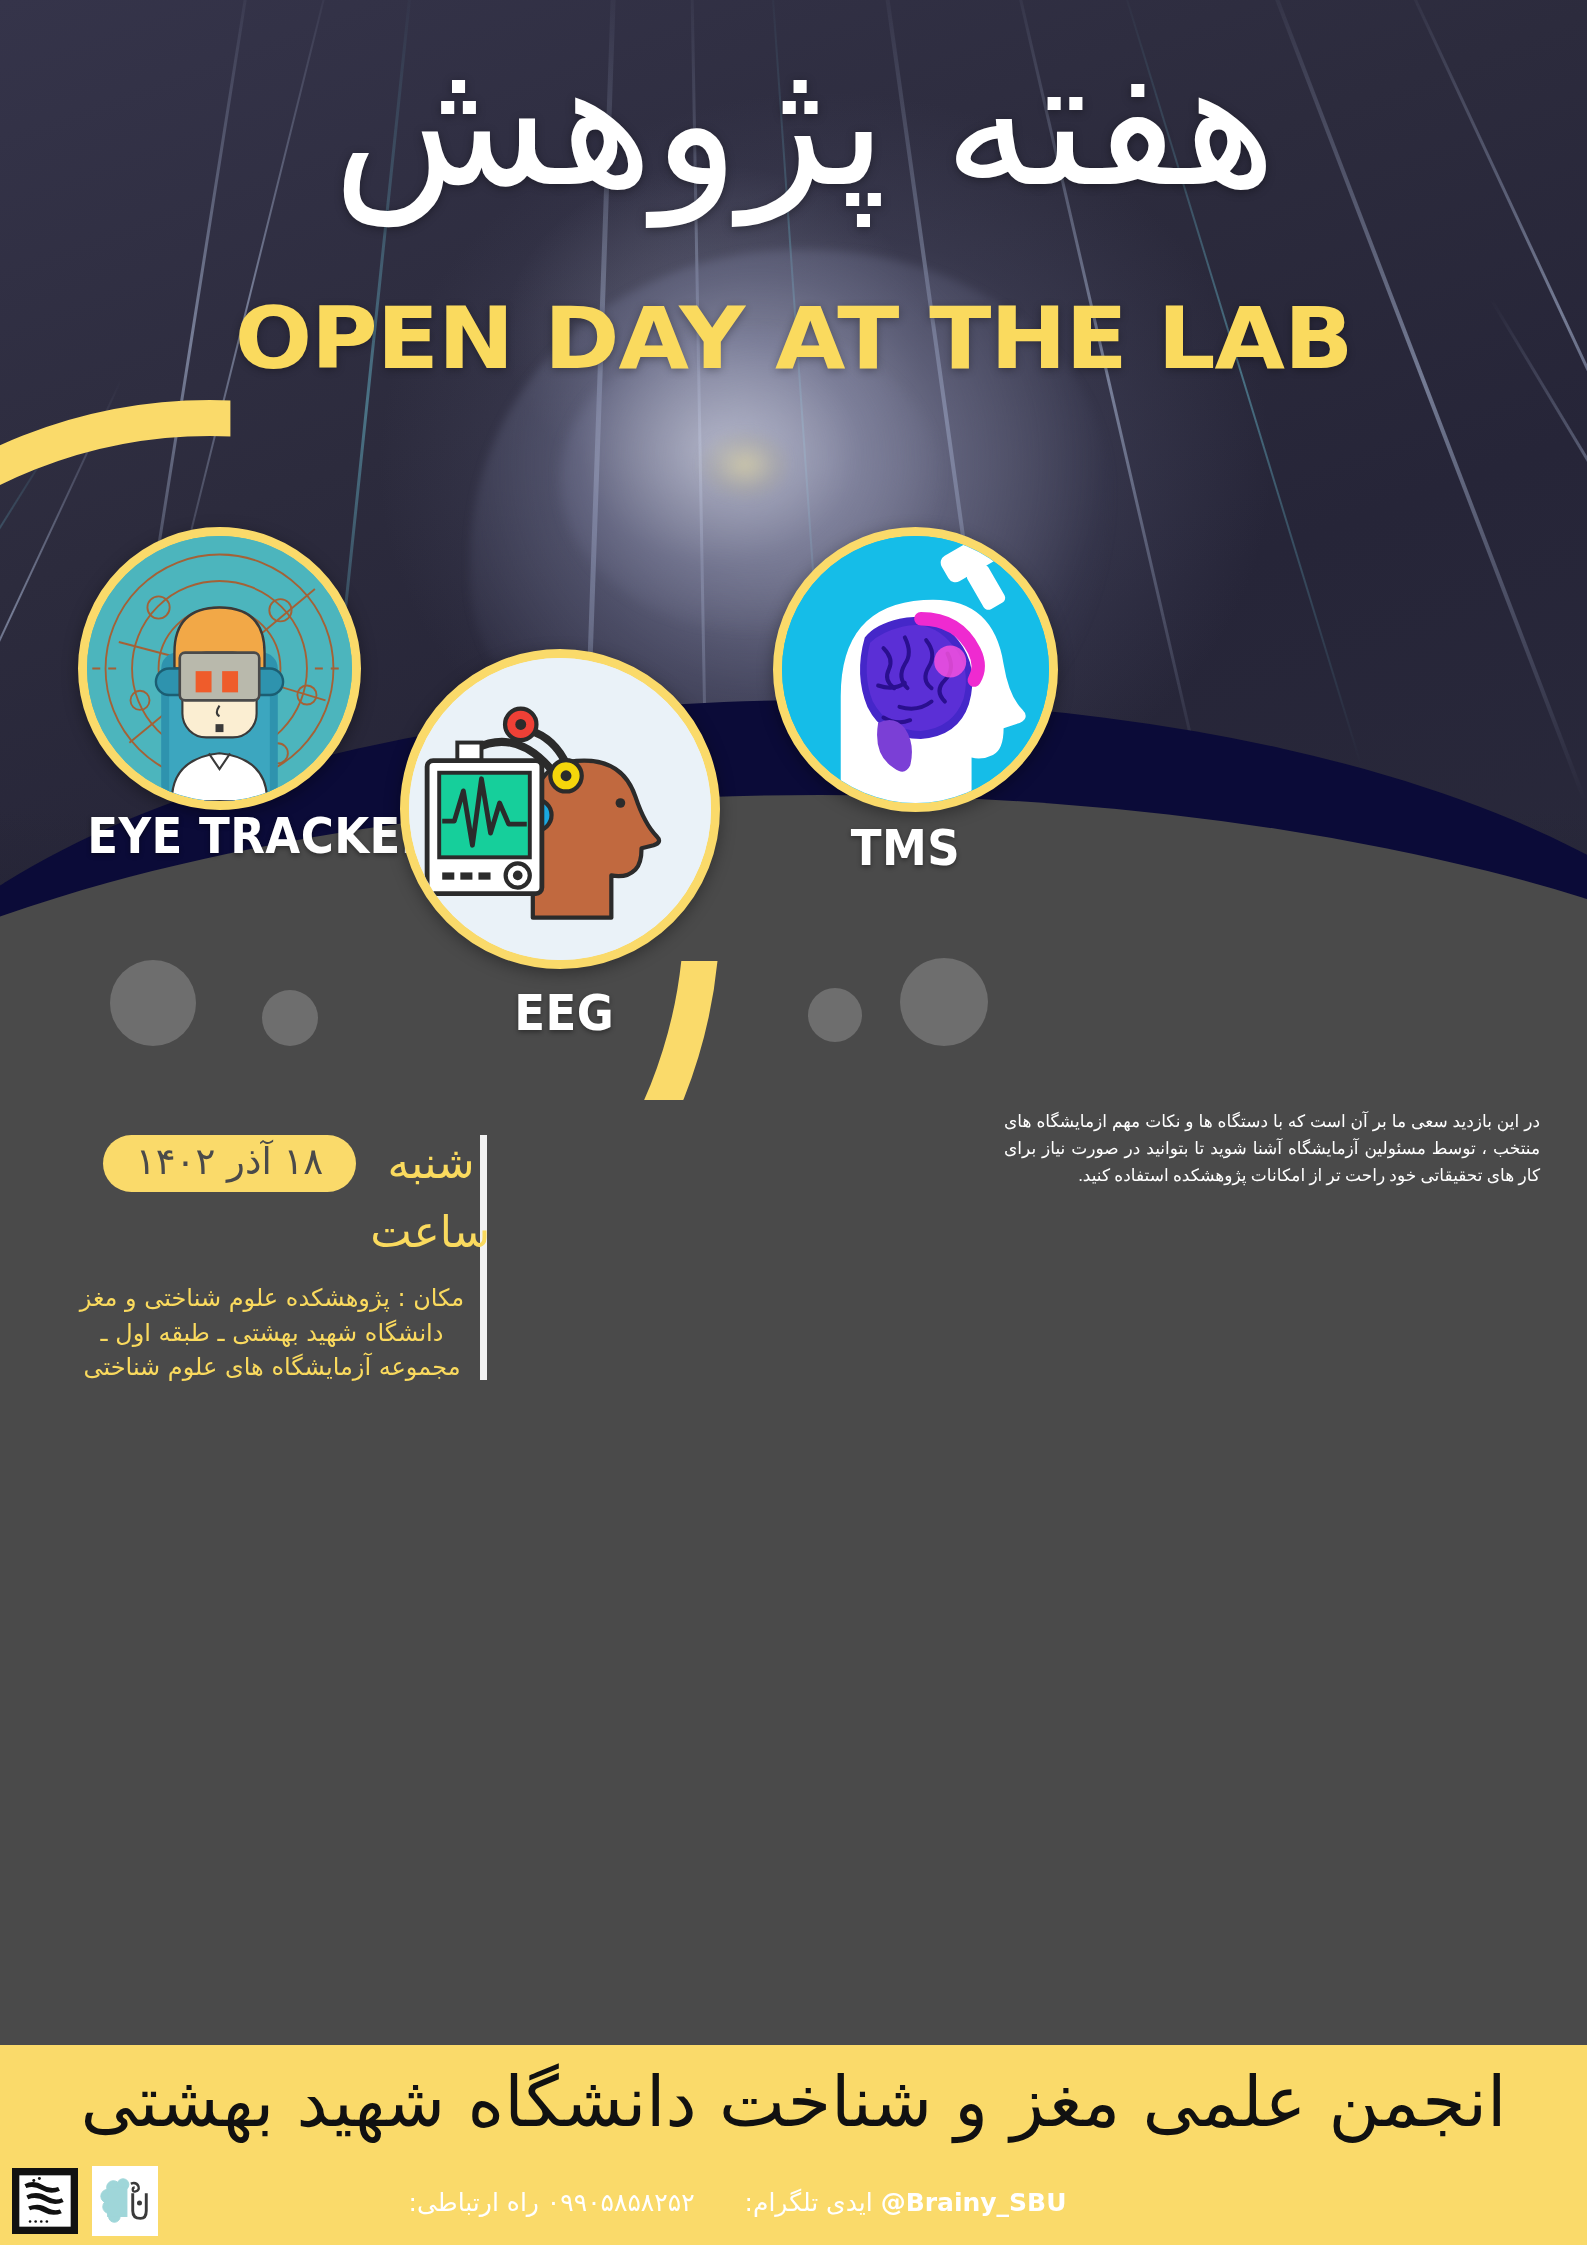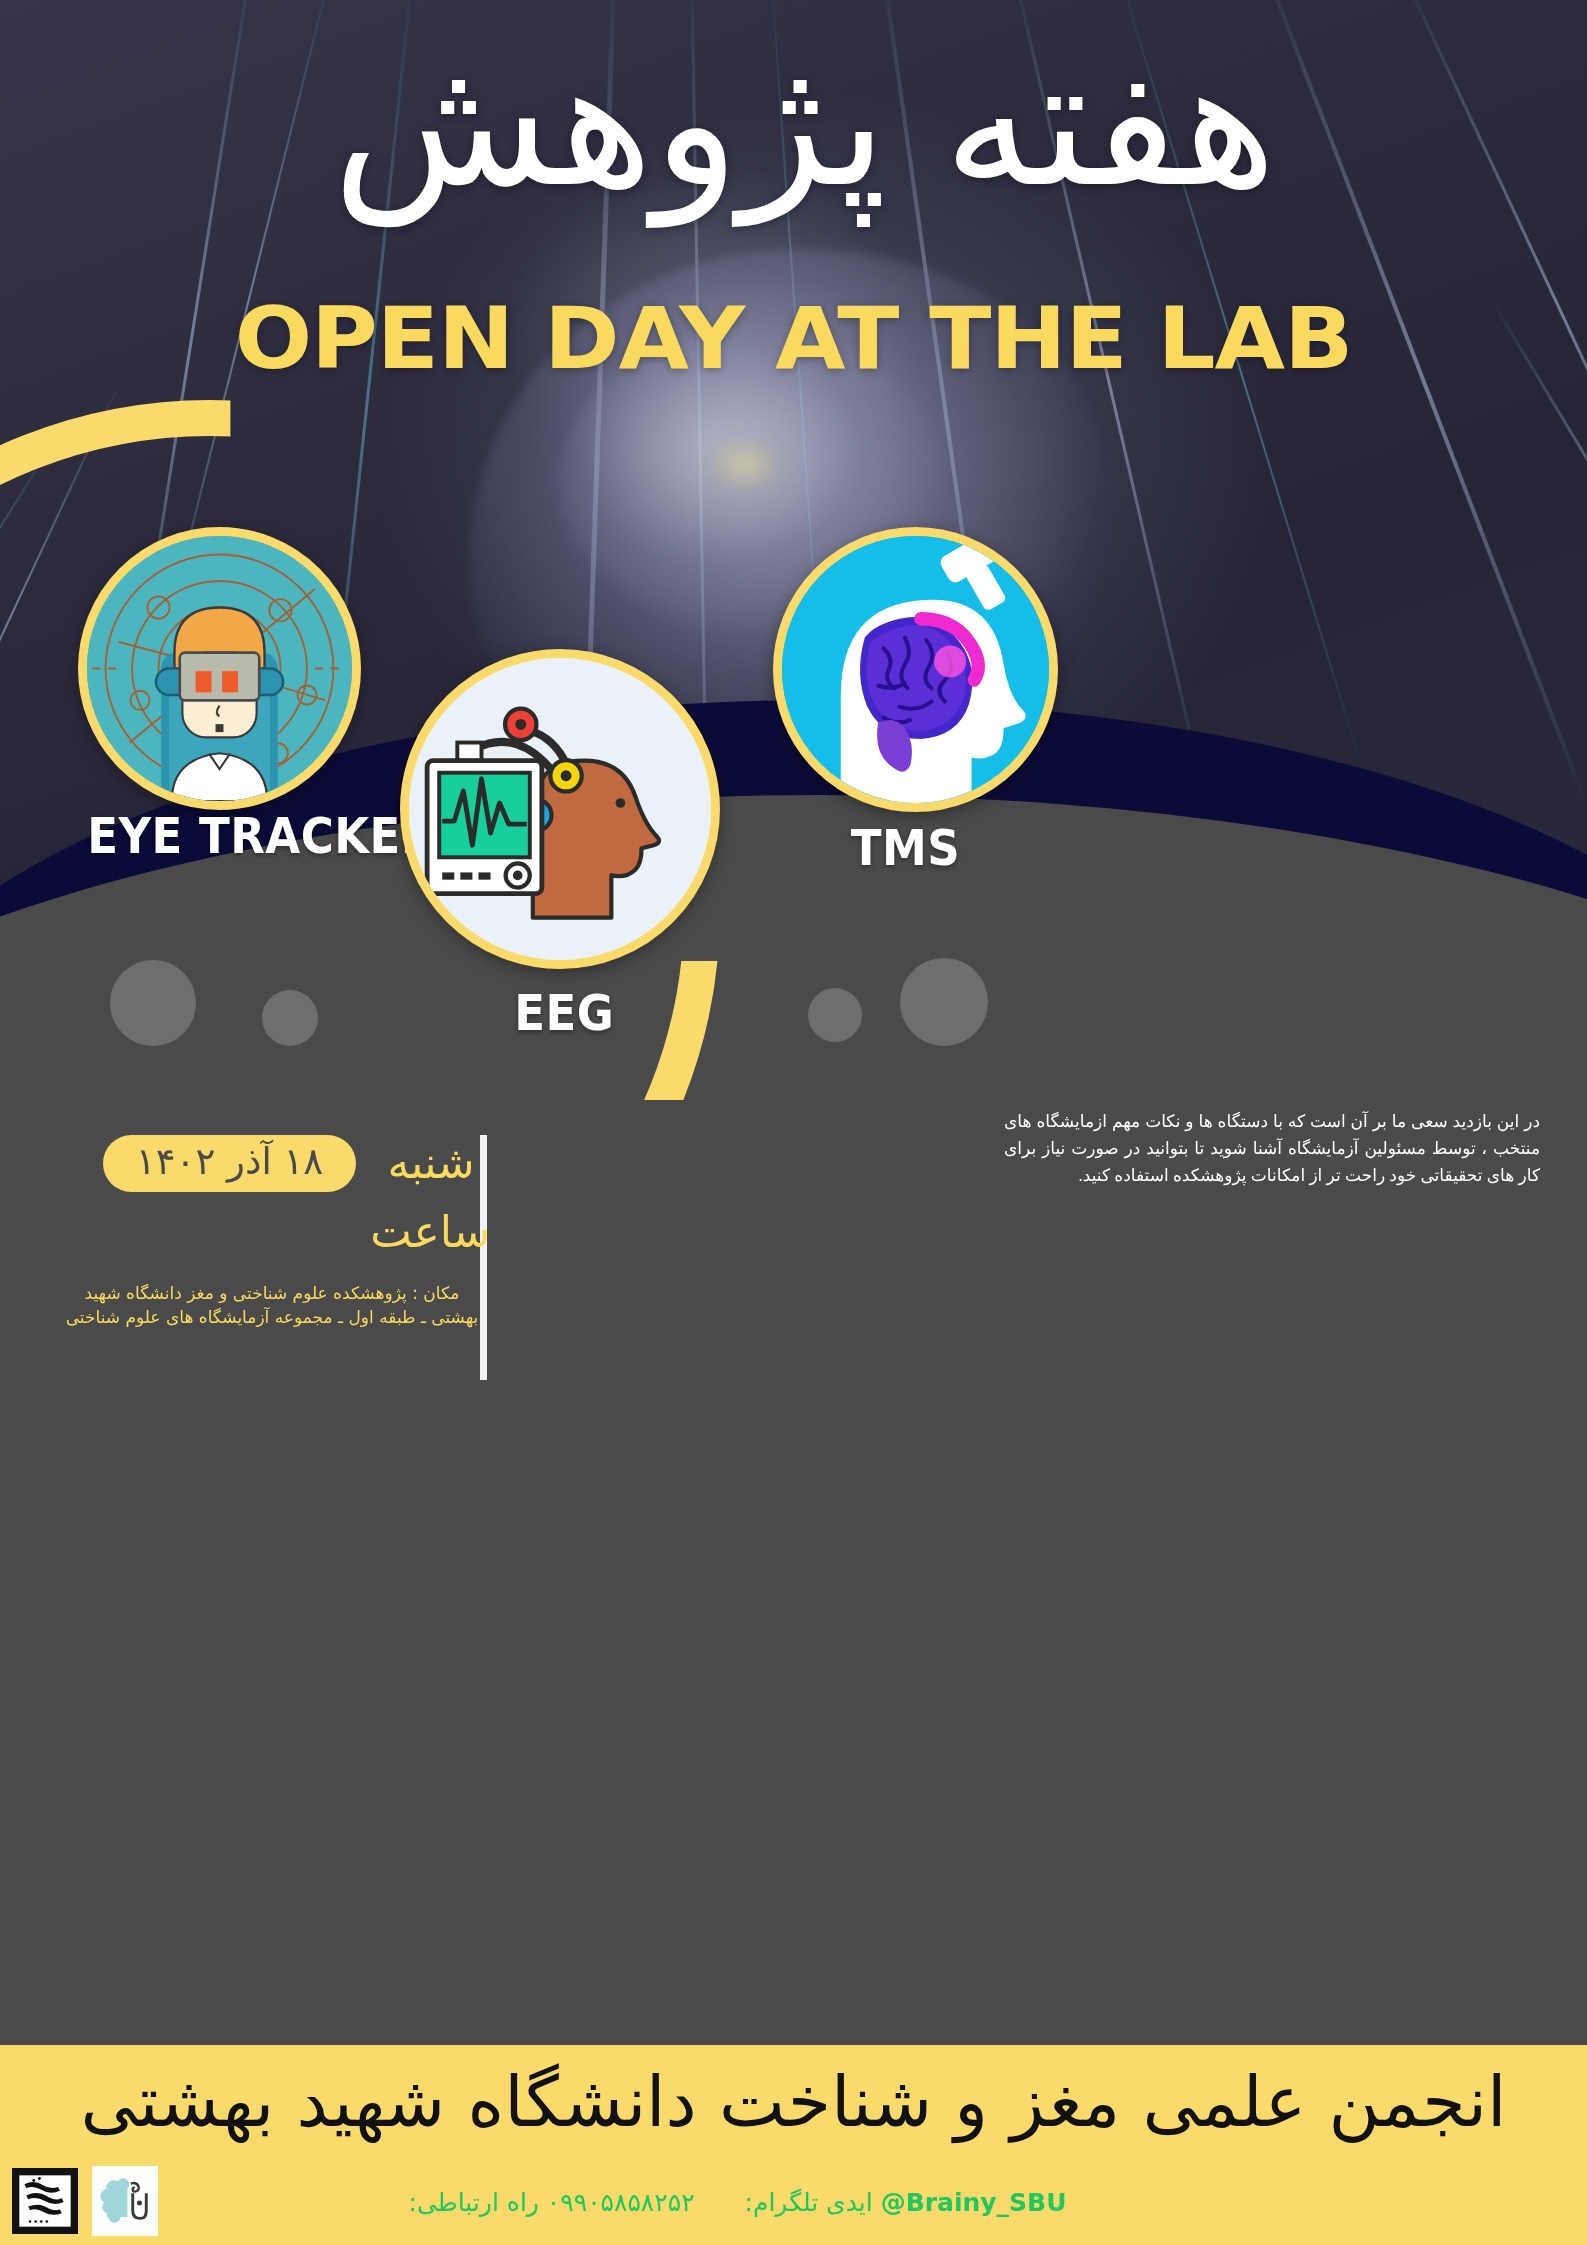--- a/index.html
+++ b/index.html
@@ -154,37 +154,37 @@
     line-height:1.05;
   }
   .when-pill {
     background:#fada6a; color:#4a4a4a;
     border-radius:40px; padding:8px 30px 12px;
     font-size:37px; line-height:1; margin-right:16px;
     min-width:253px; text-align:center; font-weight:500;
   }
   .place {
     position:absolute; left:60px; top:1281px; width:424px;
-    color:#fada5e; font-size:17px; line-height:1.44;
+    color:#fada5e; font-size:24px; line-height:1.44;
     text-align:center; direction:rtl;
   }
 
   
   .footer-band {
     position:absolute; left:0; top:2045px; width:1587px; height:200px;
     background:#fada6a;
   }
   .footer-title {
     position:absolute; left:0; top:2060px; width:1587px;
     text-align:center; color:#111111; font-size:70px; line-height:1.2;
     direction:rtl; font-weight:500;
   }
   .footer-contact {
     position:absolute; left:0; top:2188px; width:1587px;
-    text-align:center; color:#22c55e; font-size:25px; direction:rtl;
+    text-align:center; color:#ffffff; font-size:25px; direction:rtl;
     padding-right:112px;
   }
   .footer-contact .tg-handle { direction:ltr; display:inline-block; font-weight:bold; }
 
   .logo-sbu {
     position:absolute; left:12px; top:2168px; width:66px; height:66px;
     background:#ffffff; border:5px solid #111; display:flex;
     align-items:center; justify-content:center; overflow:hidden;
   }
   .logo-brain {

